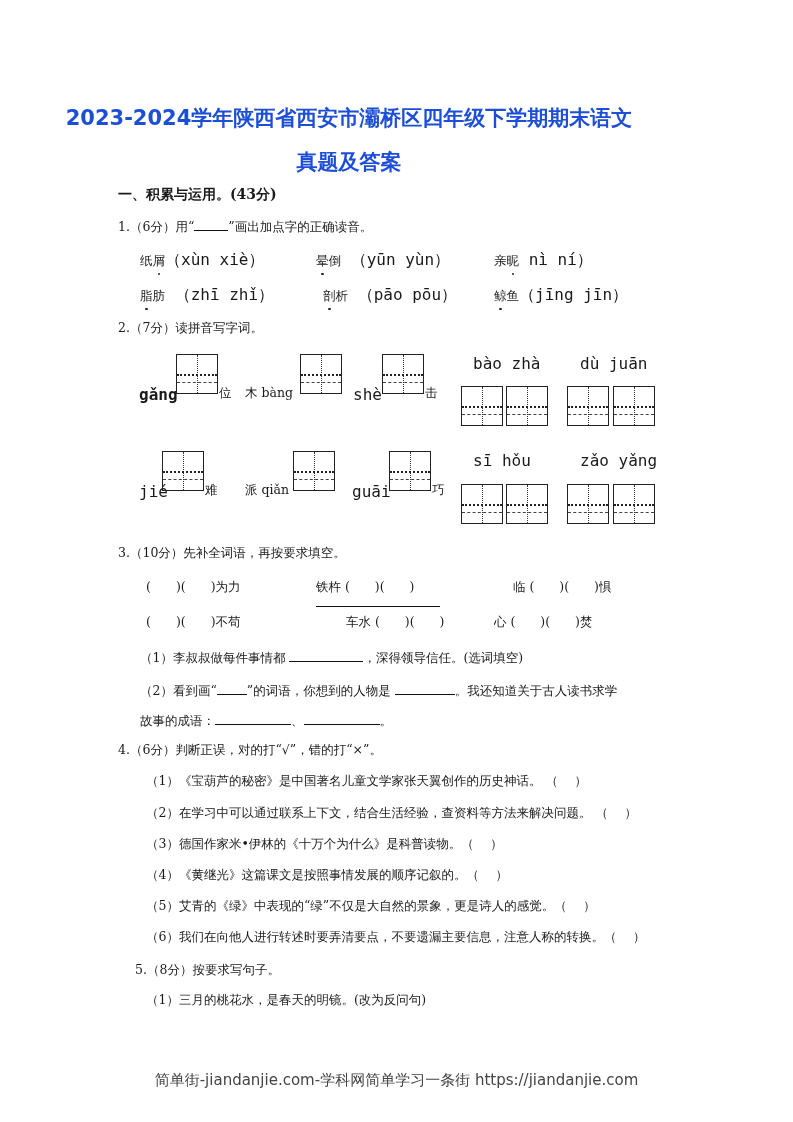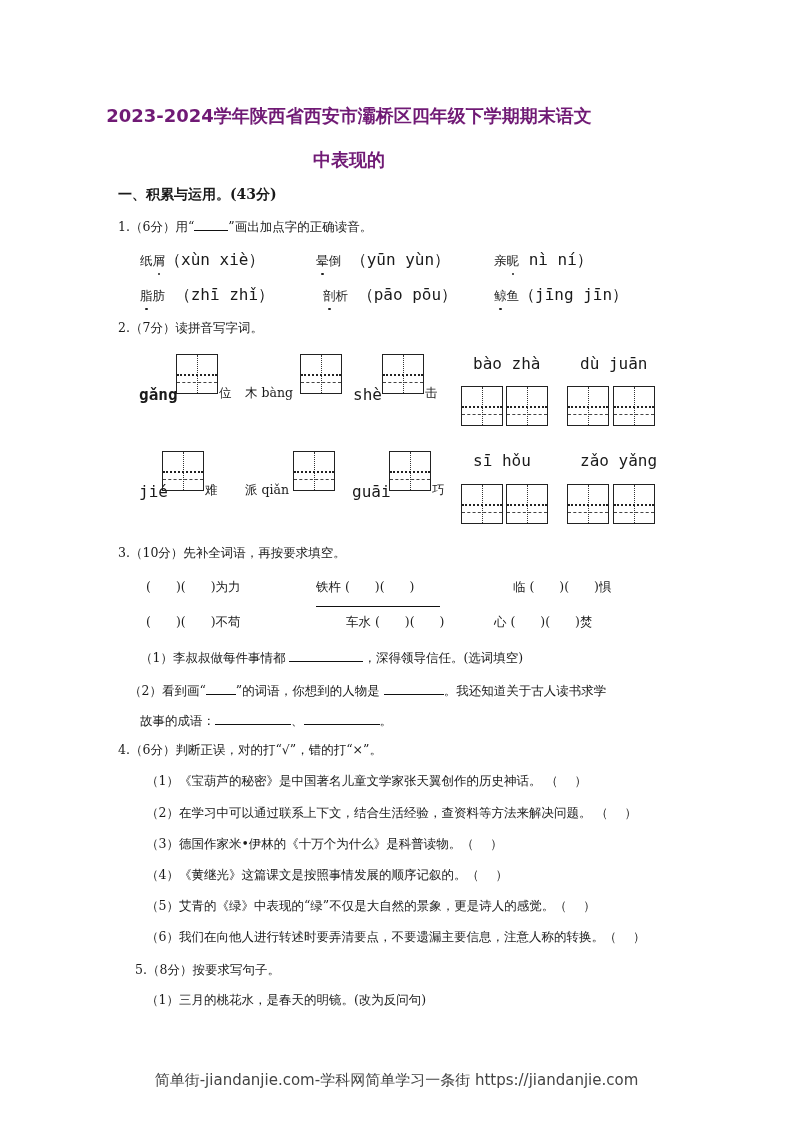--- a/index.html
+++ b/index.html
@@ -4,21 +4,21 @@
 <style>
   html, body { margin: 0; padding: 0; background: #ffffff; }
   body {
     width: 793px; height: 1122px; position: relative; overflow: hidden;
     font-family: "DejaVu Serif", "Liberation Serif", serif;
     color: #1a1a1a;
   }
   .abs { position: absolute; white-space: nowrap; }
   .title {
     font-family: "DejaVu Sans", "Liberation Sans", sans-serif;
-    font-weight: bold; font-size: 18px; color: #701a75;
+    font-weight: bold; font-size: 21px; color: #1d4ed8;
     left: 0; width: 698px; text-align: center;
   }
   .sec { font-weight: bold; font-size: 14px; }
   .txt { font-size: 12.5px; }
   .dot { position: relative; display: inline-block; }
   .dot::after {
     content: ""; position: absolute; left: 50%; bottom: -5px;
     width: 2.5px; height: 2.5px; margin-left: -1.25px; border-radius: 50%; background: #222;
   }
   .blank { display: inline-block; border-bottom: 1.2px solid #111; height: 12px; vertical-align: baseline; }
@@ -33,21 +33,21 @@
   .footer {
     font-family: "DejaVu Sans", "Liberation Sans", sans-serif;
     font-size: 15px; color: #444; left: 0; width: 793px; text-align: center;
   }
   .py { font-family: "DejaVu Sans Mono", "Liberation Mono", monospace; font-size: 16px; }
 </style>
 </head>
 <body>
 
 <div class="abs title" style="top:104px;">2023-2024学年陕西省西安市灞桥区四年级下学期期末语文</div>
-<div class="abs title" style="top:148px;">中表现的</div>
+<div class="abs title" style="top:148px;">真题及答案</div>
 
 <div class="abs sec" style="left:118px; top:186px;">一、积累与运用。(43分)</div>
 
 <div class="abs txt" style="left:118px; top:218px;">
   <span>1.（6分）用“</span><span class="blank" style="width:34px;"></span><span>”画出加点字的正确读音。</span>
 </div>
 
 <div class="abs txt" style="left:140px; top:250px;"><span>纸</span><span class="dot">屑</span><span></span><span class="py">（xùn xiè）</span></div>
 <div class="abs txt" style="left:316px; top:250px;"><span></span><span class="dot">晕</span><span>倒</span><span class="py"> （yūn yùn）</span></div>
 <div class="abs txt" style="left:494px; top:250px;"><span>亲</span><span class="dot">昵</span><span></span><span class="py"> nì ní）</span></div>
@@ -157,21 +157,21 @@
 <div class="abs txt" style="left:494px; top:579px;padding-left:19px;">临 (　　)(　　)惧</div>
 
 <div class="abs txt" style="left:146px; top:614px;">(　　)(　　)不苟</div>
 <div class="abs txt" style="left:316px; top:614px;margin-left:30px;">车水 (　　)(　　)</div>
 <div class="abs txt" style="left:494px; top:614px;">心 (　　)(　　)焚</div>
 
 <div class="abs txt" style="left:140px; top:649px;">
   <span>（1）李叔叔做每件事情都</span> <span class="blank" style="width:74px;"></span><span>，深得领导信任。(选词填空)</span>
 </div>
 
-<div class="abs txt" style="left:129px; top:682px;">
+<div class="abs txt" style="left:140px; top:682px;">
   <span>（2）看到画“</span><span class="blank" style="width:30px; border-bottom-width:1px;"></span><span>”的词语，你想到的人物是</span> <span class="blank" style="width:60px;"></span><span>。我还知道关于古人读书求学</span>
 </div>
 
 <div class="abs txt" style="left:140px; top:712px;">
   <span>故事的成语：</span><span class="blank" style="width:76px;"></span><span>、</span><span class="blank" style="width:76px;"></span><span>。</span>
 </div>
 
 <div class="abs txt" style="left:118px; top:742px;">4.（6分）判断正误，对的打“√”，错的打“×”。</div>
 <div class="abs txt" style="left:146px; top:773px;">（1）《宝葫芦的秘密》是中国著名儿童文学家张天翼创作的历史神话。 （　 ）</div>
 <div class="abs txt" style="left:146px; top:805px;">（2）在学习中可以通过联系上下文，结合生活经验，查资料等方法来解决问题。 （　 ）</div>

